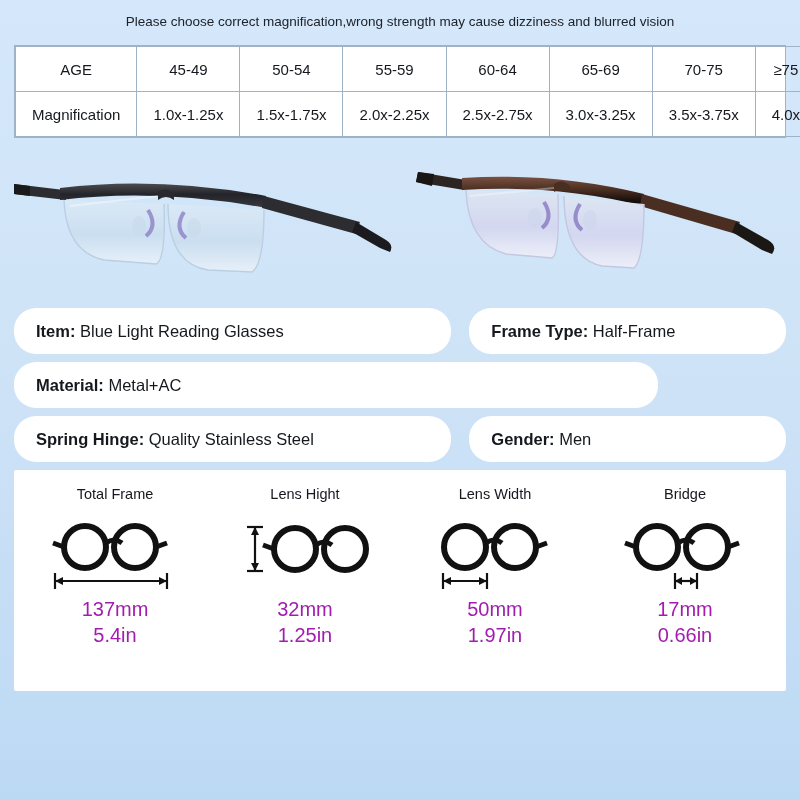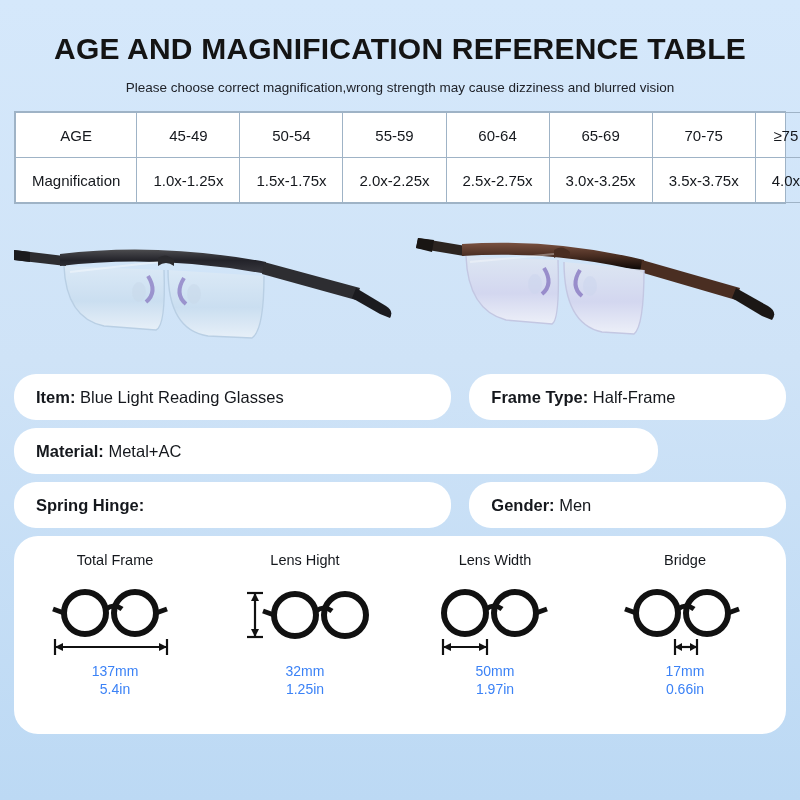--- a/index.html
+++ b/index.html
@@ -95,22 +95,22 @@
   }
   .spec-cell .k { font-weight: bold; }
   .spec-cell .v { font-weight: normal; }
   .spec-cell.wide { flex: 1.17 1 0; }
   .spec-cell.narrow { flex: 0.83 1 0; }
 
   
   .measure {
     margin: 6px 14px 0 14px;
     background: #ffffff;
-    border-radius: 24px;
-    height: 198px;
+    border-radius: 2px;
+    height: 221px;
     display: flex;
     align-items: stretch;
     padding: 16px 6px 10px 6px;
   }
   .mcol {
     flex: 1 1 0;
     display: flex;
     flex-direction: column;
     align-items: center;
   }
@@ -119,32 +119,31 @@
     color: #15181d;
     margin-bottom: 8px;
   }
   .mdiagram {
     height: 86px;
     display: flex;
     align-items: center;
     justify-content: center;
   }
   .mval {
-    font-size: 14px;
-    color: #3b82f6;
+    font-size: 20px;
+    color: #a21caf;
     line-height: 1.32;
     text-align: center;
   }
 </style>
 </head>
 <body>
 
 <div class="page">
 
-  <div class="title">AGE AND MAGNIFICATION REFERENCE TABLE</div>
   <div class="subtitle">Please choose correct magnification,wrong strength may cause dizziness and blurred vision</div>
 
   <div class="table-wrap">
     <table>
       <colgroup>
         <col class="c0">
           <col class="cw">
           <col class="cw">
           <col class="cw">
           <col class="cw">
@@ -261,21 +260,21 @@
         <span class="k">Frame Type:</span>&nbsp;<span class="v">Half-Frame</span>
       </div>
     </div>
     <div class="spec-row">
       <div class="spec-cell narrow">
         <span class="k">Material:</span>&nbsp;<span class="v">Metal+AC</span>
       </div>
     </div>
     <div class="spec-row">
       <div class="spec-cell wide">
-        <span class="k">Spring Hinge:</span>&nbsp;
+        <span class="k">Spring Hinge:</span>&nbsp;<span class="v">Quality Stainless Steel</span>
       </div>
       <div class="spec-cell narrow">
         <span class="k">Gender:</span>&nbsp;<span class="v">Men</span>
       </div>
     </div>
   </div>
 
   <div class="measure">
 
     <div class="mcol">

